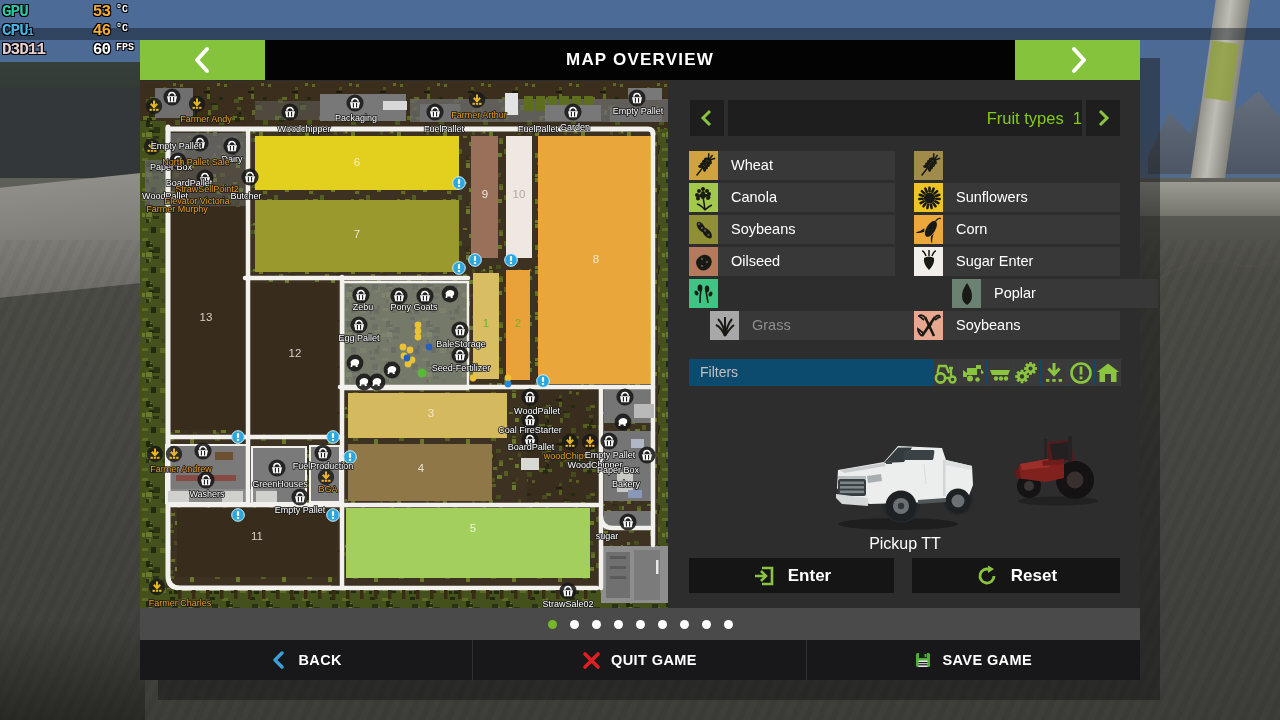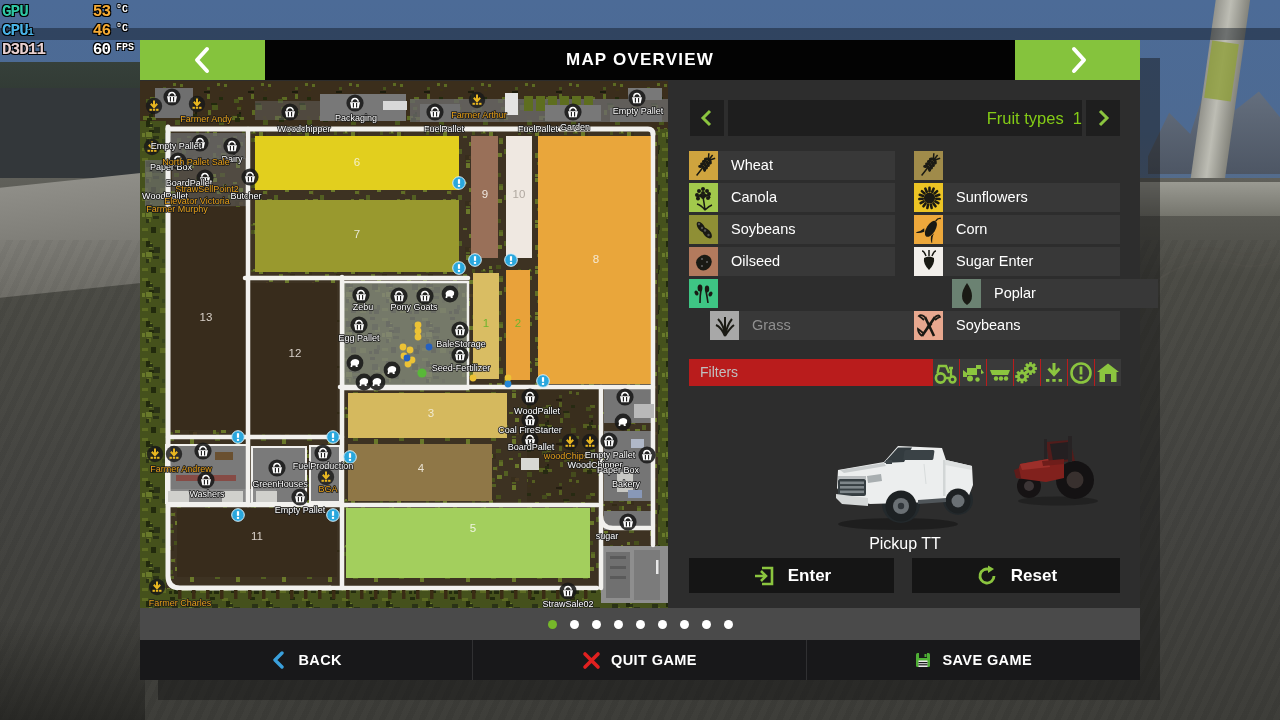--- a/index.html
+++ b/index.html
@@ -35,21 +35,21 @@
 .bsec:last-child{border-right:none}
 .bsec svg{margin-right:10px}
 
 #fruitbar{left:550px;top:60px;width:430px;height:36px}
 #fruitbar .bx{position:absolute;top:0;height:36px;background:#1e1e1e}
 #fruitbar .ttl{left:38px;width:354px;text-align:right;line-height:36px;color:#84cc16;font-size:16.5px}
 .crow{position:absolute;width:206px;height:29px}
 .cic{position:absolute;left:0;top:0;width:29px;height:29px}
 .cic svg{position:absolute;left:1.5px;top:1.5px}
 .clab{position:absolute;left:29px;top:0;width:177px;height:29px;background:#383838;line-height:29px;padding-left:13px;font-size:14.5px}
-#filters{left:549px;top:319px;width:431px;height:27px;background:#b91c1c}
+#filters{left:549px;top:319px;width:431px;height:27px;background:#0c4a6e}
 #filters .fl{position:absolute;left:11px;top:0;line-height:27px;color:#c0c0c0;font-size:14px}
 .fbox{position:absolute;top:0;width:26px;height:27px;background:#3a3a3a}
 .fbox svg{position:absolute;left:0;top:.5px}
 #pickuplab{left:660px;top:495px;width:210px;text-align:center;color:#fff;font-size:16px}
 .actbtn{position:absolute;top:518px;height:35px;background:#151515;display:flex;align-items:center;justify-content:center;color:#fff;font-size:17px;font-weight:bold}
 .actbtn svg{margin-right:12px}
 </style></head><body>
 <div id="stage">
 <div class="abs" id="sky"></div>
 <div class="abs" id="mount"></div>

